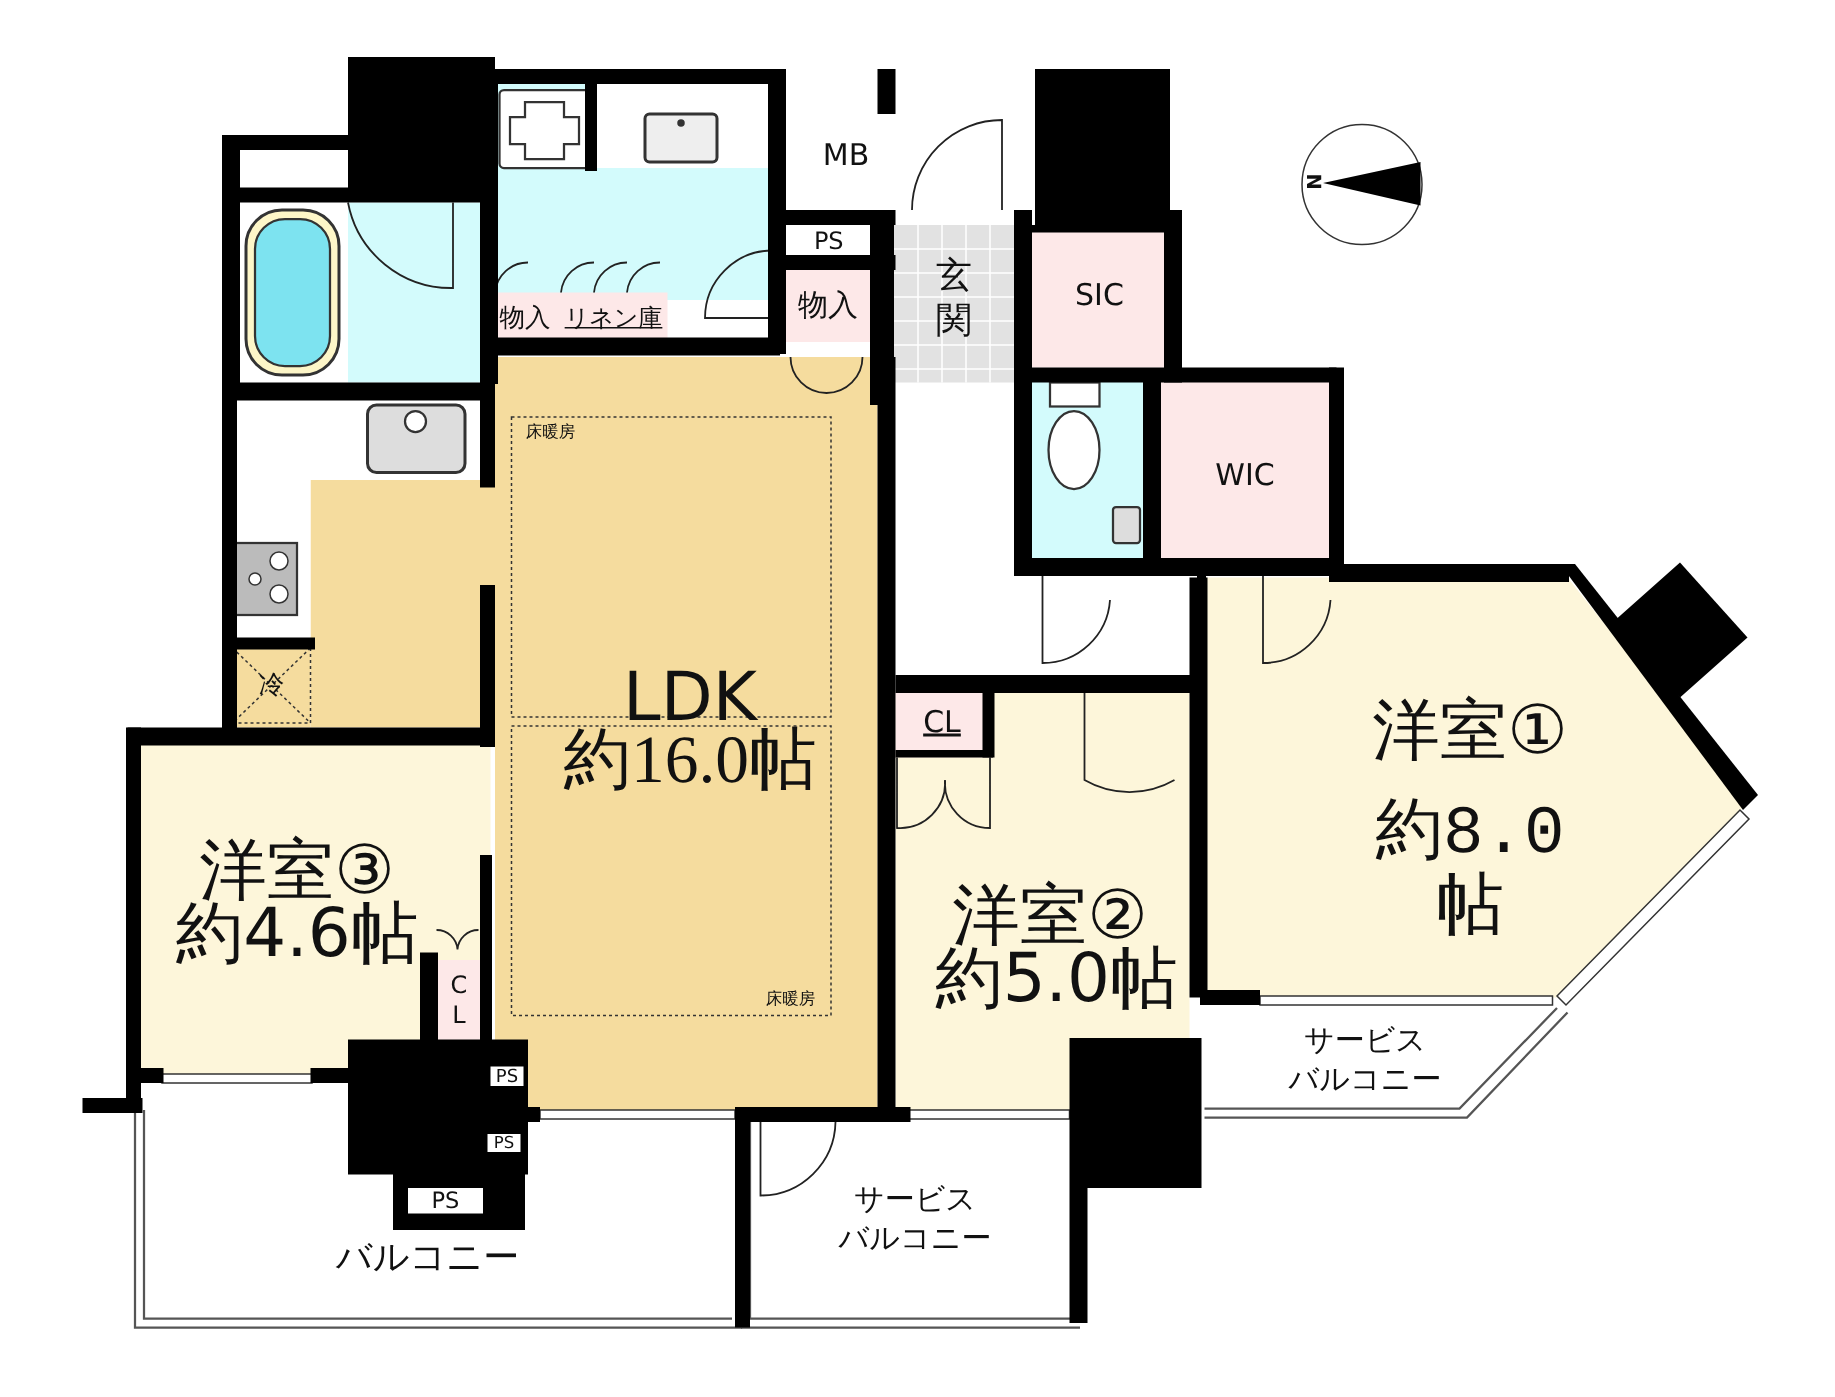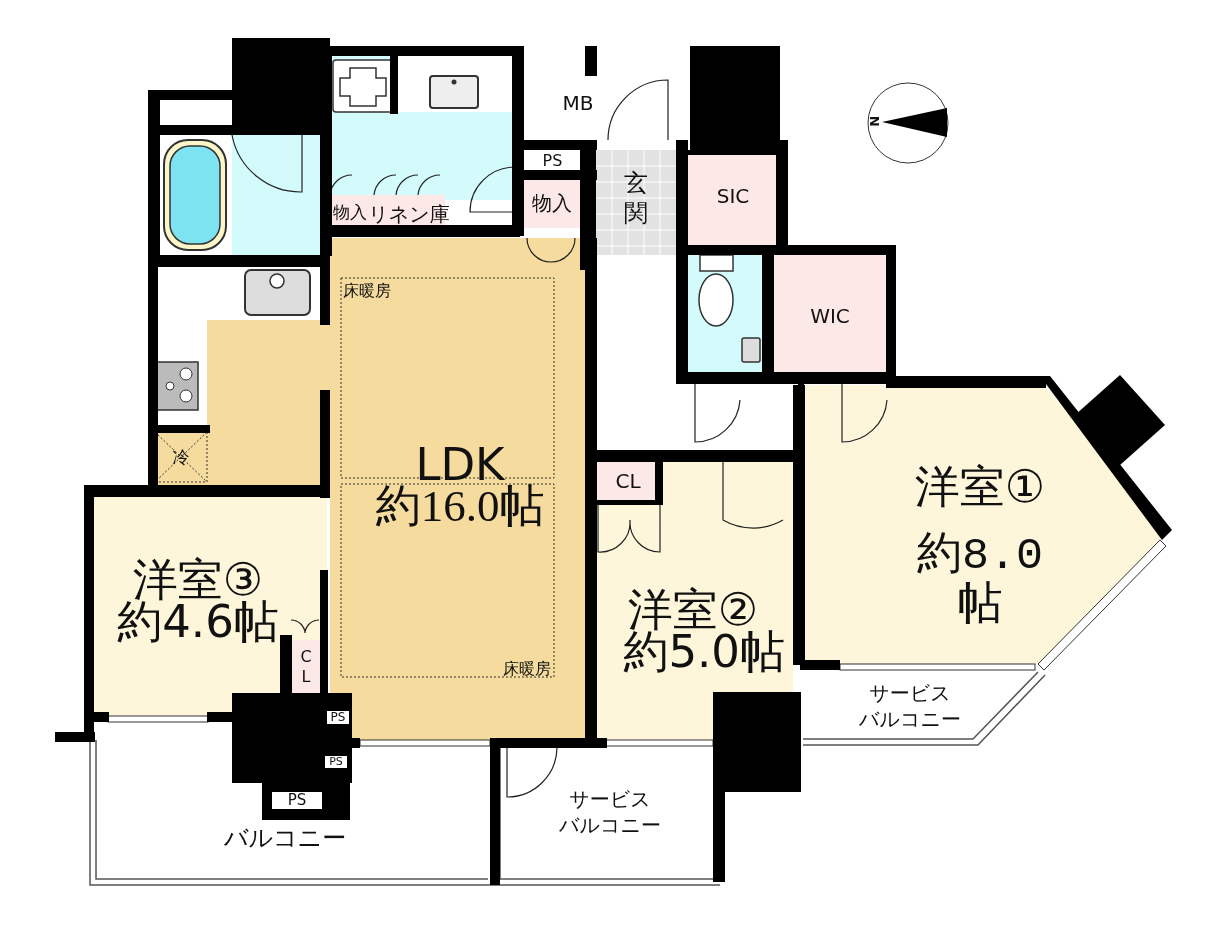--- a/index.html
+++ b/index.html
@@ -1,21 +1,21 @@
 <!DOCTYPE html>
 <html><head>
 <meta charset="utf-8">
 <style>
   html,body{margin:0;padding:0;background:#fff;}
   body{width:1223px;height:931px;position:relative;overflow:hidden;font-family:"DejaVu Sans","Liberation Sans",sans-serif;}
   .lbl{position:absolute;color:#111;text-align:center;line-height:1.1;font-family:"DejaVu Sans","Liberation Sans",sans-serif;}
   .big{font-size:45px;}
   .mid{font-size:24px;}
   .sm{font-size:20px;}
-  .xs{font-size:16px;}
+  .xs{font-size:11px;}
   svg{position:absolute;left:0;top:0;}
 </style>
 </head>
 <body>
 
 <svg width="1223" height="931">
 
   <g fill="none" stroke="#555" stroke-width="1.5">
     <polyline points="90,740 90,885 494,885 494,745"></polyline>
     <polyline points="96,740 96,879 488,879"></polyline>
@@ -192,38 +192,38 @@
     <polygon points="882,122 947,108 947,137" fill="#000"></polygon>
   </g>
 </svg>
 
 <div class="lbl big" style="left:400px;top:440px;width:120px;">LDK</div>
 <div class="lbl big" style="left:370px;top:482px;width:180px;font-family:Liberation Serif, serif;">約16.0帖</div>
 
 <div class="lbl big" style="left:900px;top:462px;width:160px;text-align:center;">洋室①</div>
 <div class="lbl big" style="left:895px;top:532px;width:170px;font-family:Liberation Mono, monospace;">約8.0帖</div>
 
-<div class="lbl big" style="left:598px;top:585px;width:160px;text-align:right;">洋室②</div>
+<div class="lbl big" style="left:620px;top:585px;width:160px;">洋室②</div>
 <div class="lbl big" style="left:615px;top:627px;width:170px;text-align:right;">約5.0帖</div>
 
 <div class="lbl big" style="left:118px;top:555px;width:160px;">洋室③</div>
 <div class="lbl big" style="left:113px;top:597px;width:170px;">約4.6帖</div>
 
-<div class="lbl sm" style="left:548px;top:92px;width:60px;">MB</div>
+<div class="lbl sm" style="left:534px;top:92px;width:60px;">MB</div>
 <div class="lbl xs" style="left:525px;top:152px;width:55px;font-size:16px;">PS</div>
 <div class="lbl sm" style="left:520px;top:192px;width:64px;">物入</div>
 <div class="lbl" style="left:325px;top:203px;width:50px;font-size:17px;">物入</div>
-<div class="lbl" style="left:368px;top:203px;width:82px;font-size:20px;">リネン庫</div>
+<div class="lbl" style="left:368px;top:203px;width:82px;font-size:16px;text-decoration:underline;">リネン庫</div>
 
 <div class="lbl mid" style="left:618px;top:170px;width:36px;">玄</div>
 <div class="lbl mid" style="left:618px;top:200px;width:36px;">関</div>
 
 <div class="lbl sm" style="left:690px;top:185px;width:86px;text-align:center;">SIC</div>
 <div class="lbl sm" style="left:775px;top:305px;width:110px;">WIC</div>
-<div class="lbl sm" style="left:598px;top:470px;width:60px;">CL</div>
+<div class="lbl sm" style="left:598px;top:470px;width:60px;text-decoration:underline;">CL</div>
 <div class="lbl" style="left:292px;top:648px;width:28px;font-size:16px;">C</div>
 <div class="lbl" style="left:292px;top:668px;width:28px;font-size:16px;">L</div>
 <div class="lbl" style="left:165px;top:448px;width:32px;font-size:17px;">冷</div>
 
 <div class="lbl xs" style="left:342px;top:282px;width:50px;">床暖房</div>
 <div class="lbl xs" style="left:502px;top:660px;width:50px;">床暖房</div>
 
 <div class="lbl" style="left:327px;top:711px;width:22px;font-size:12px;background:#fff;">PS</div>
 <div class="lbl" style="left:325px;top:756px;width:22px;font-size:11px;background:#fff;">PS</div>
 <div class="lbl" style="left:272px;top:792px;width:50px;font-size:15px;background:#fff;">PS</div>

